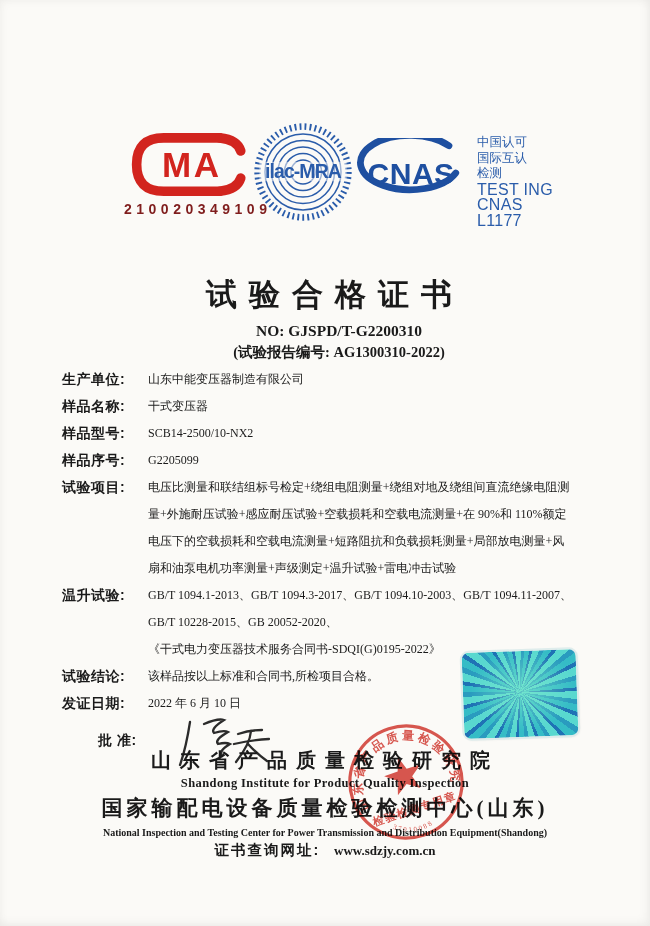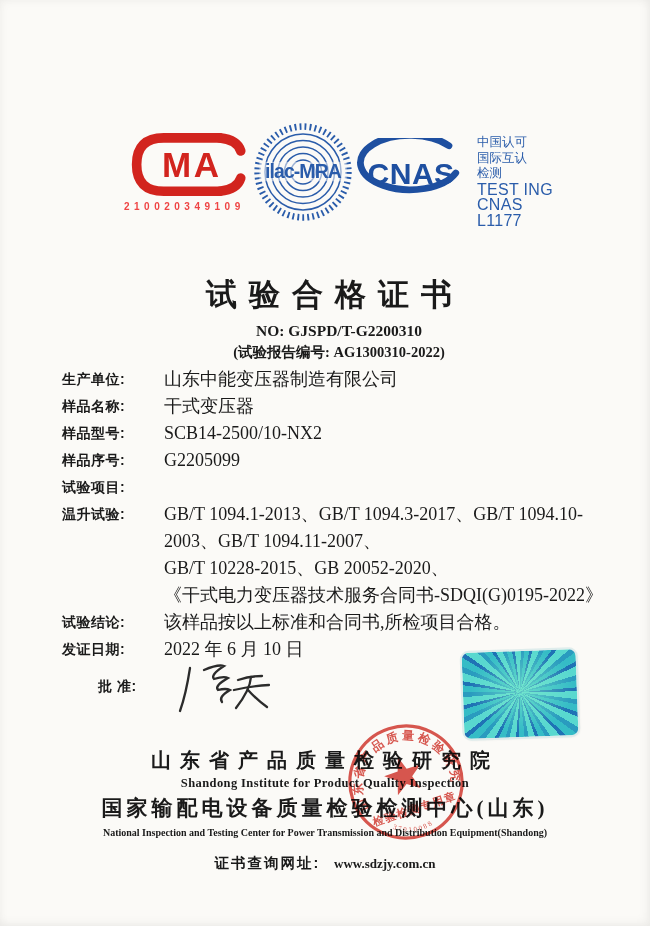--- a/index.html
+++ b/index.html
@@ -18,21 +18,21 @@
     font-size:102px;font-weight:700;letter-spacing:10px;
     color:rgba(60,60,60,.09);white-space:nowrap;z-index:1;
     font-family:"Liberation Serif", serif;
   }
 
   
   .logos{position:absolute;left:0;top:0;width:568px;height:240px;z-index:2;}
   .cma-svg{position:absolute;left:126px;top:130px;}
   .cma-number{
     position:absolute;left:124px;top:201px;width:150px;
-    color:#ef4444;font-weight:700;font-size:10px;letter-spacing:4.5px;
+    color:#7f1d1d;font-weight:700;font-size:14px;letter-spacing:4.5px;
     font-family:"Liberation Sans", sans-serif;
   }
   .ilac-svg{position:absolute;left:252px;top:121px;}
   .cnas-svg{position:absolute;left:354px;top:138px;}
   .accred{
     position:absolute;left:477px;top:135px;line-height:15.5px;
     color:#2a5caa;font-weight:400;font-size:12.5px;
     font-family:"Liberation Sans", sans-serif;
   }
   .accred .en{font-size:16px;letter-spacing:.3px;}
@@ -52,32 +52,32 @@
     font-size:14.5px;font-weight:700;z-index:2;transform:translateX(14px);
   }
 
   
   .fields{position:absolute;left:62px;top:366px;width:545px;z-index:2;}
   .f-row{display:flex;align-items:flex-start;}
   .f-label{
     flex:0 0 86px;font-weight:700;font-size:14px;line-height:27px;
     font-family:"Liberation Sans", sans-serif;letter-spacing:.5px;white-space:nowrap;
   }
-  .f-val{flex:1;font-size:18px;line-height:27px;margin-left:16px;}
+  .f-val{flex:1;font-size:12px;line-height:27px;}
   .f-val div{line-height:27px;}
   .approval-row{margin-top:10px;position:relative;margin-left:36px;}
   .signature-svg{position:absolute;left:76px;top:-14px;}
 
   
   .footer{position:absolute;left:0;top:746px;width:650px;text-align:center;z-index:2;}
   .footer .cn1{font-size:20px;font-weight:900;letter-spacing:9px;line-height:28px;}
   .footer .en1{font-size:12.5px;font-weight:700;letter-spacing:.4px;line-height:19px;}
   .footer .cn2{font-size:21px;font-weight:900;letter-spacing:4px;line-height:31px;font-family:Liberation Serif, serif;}
   .footer .en2{font-size:10px;font-weight:700;line-height:17px;}
-  .query{margin-top:13px;font-size:14.5px;}
+  .query{font-size:14.5px;}
   .query .q-label{font-weight:700;letter-spacing:2px;font-family:"Liberation Sans", sans-serif;}
   .query .q-url{font-weight:700;font-size:13px;margin-left:10px;}
 
   
   .stamp{position:absolute;left:336px;top:712px;z-index:3;mix-blend-mode:multiply;opacity:.85;}
   .hologram{
     position:absolute;left:463px;top:651px;width:114px;height:86px;z-index:4;
     border-radius:7px;transform:rotate(-2deg);
     background:
       radial-gradient(ellipse at 52% 45%, rgba(130,235,205,.65), rgba(130,235,205,0) 62%),
@@ -151,20 +151,26 @@
         </div>
     </div>
     <div class="f-row">
       <div class="f-label">样品序号:</div>
       <div class="f-val">
           <div>G2205099</div>
         </div>
     </div>
     <div class="f-row">
       <div class="f-label">试验项目:</div>
+      <div class="f-val">
+        <div>电压比测量和联结组标号检定+绕组电阻测量+绕组对地及绕组间直流绝缘电阻测</div>
+        <div>量+外施耐压试验+感应耐压试验+空载损耗和空载电流测量+在 90%和 110%额定</div>
+        <div>电压下的空载损耗和空载电流测量+短路阻抗和负载损耗测量+局部放电测量+风</div>
+        <div>扇和油泵电机功率测量+声级测定+温升试验+雷电冲击试验</div>
+      </div>
     </div>
     <div class="f-row">
       <div class="f-label">温升试验:</div>
       <div class="f-val">
         <div>GB/T 1094.1-2013、GB/T 1094.3-2017、GB/T 1094.10-2003、GB/T 1094.11-2007、</div>
         <div>GB/T 10228-2015、GB 20052-2020、</div>
         <div>《干式电力变压器技术服务合同书-SDQI(G)0195-2022》</div>
       </div>
     </div>
     <div class="f-row">

